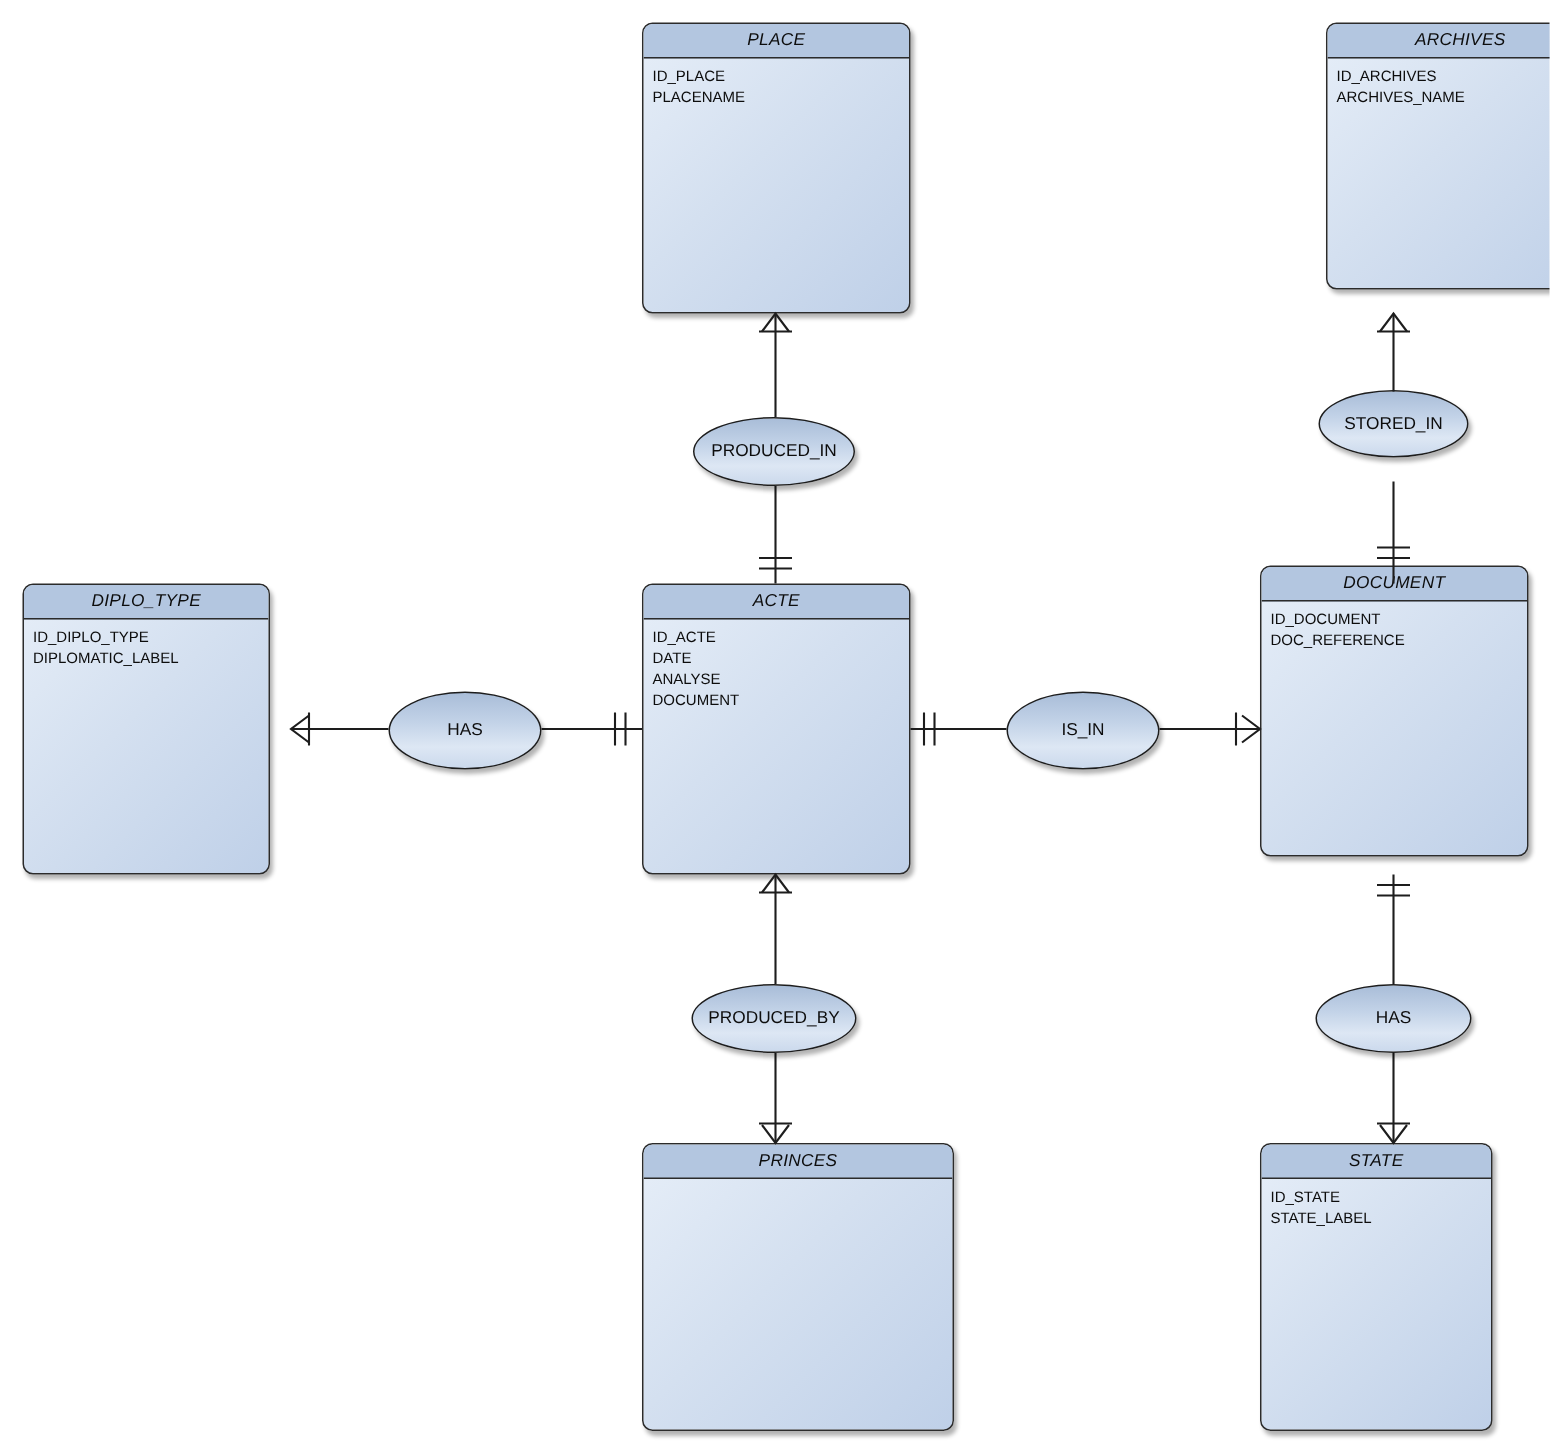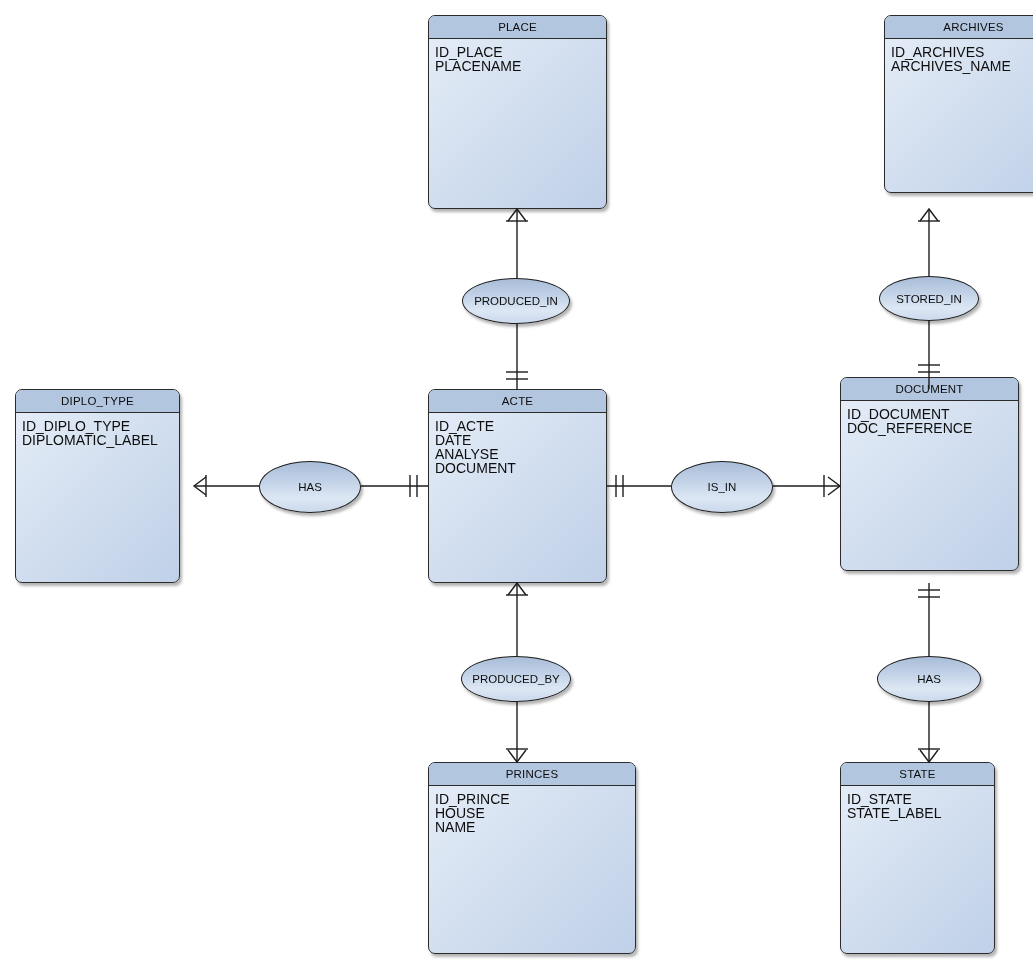--- a/index.html
+++ b/index.html
@@ -35,24 +35,25 @@
   .entity-header {
     height: 22px;
     line-height: 22px;
     text-align: center;
     font-size: 11.5px;
     color: #0d0d0d;
     background: #b3c6e0;
     border-bottom: 1px solid #2b2b2b;
     letter-spacing: 0.2px;
     white-space: nowrap;
+    font-style: italic;
   }
   .entity-attrs {
     padding: 6px 0 0 6px;
-    font-size: 14px;
+    font-size: 10px;
     color: #0d0d0d;
     line-height: 14px;
   }
   .entity-attrs div { white-space: nowrap; }
 
   
   .rel {
     position: absolute;
     box-sizing: border-box;
     border: 1.3px solid #1d1d1d;
@@ -193,38 +194,33 @@
   <div class="entity" style="left:840px; top:377px; width:179px; height:194px;">
     <div class="entity-header">DOCUMENT</div>
     <div class="entity-attrs">
       <div>ID_DOCUMENT</div>
       <div>DOC_REFERENCE</div>
     </div>
   </div>
 
   <div class="entity" style="left:428px; top:762px; width:208px; height:192px;">
     <div class="entity-header">PRINCES</div>
-    <div class="entity-attrs">
-      <div>ID_PRINCE</div>
-      <div>HOUSE</div>
-      <div>NAME</div>
-    </div>
   </div>
 
   <div class="entity" style="left:840px; top:762px; width:155px; height:192px;">
     <div class="entity-header">STATE</div>
     <div class="entity-attrs">
       <div>ID_STATE</div>
       <div>STATE_LABEL</div>
     </div>
   </div>
 
   <div class="rel" style="left:462px; top:278px; width:108px; height:46px;">PRODUCED_IN</div>
 
-  <div class="rel" style="left:879px; top:276px; width:100px; height:45px;">STORED_IN</div>
+  <div class="rel" style="left:879px; top:260px; width:100px; height:45px;">STORED_IN</div>
 
   <div class="rel" style="left:259px; top:461px; width:102px; height:52px;">HAS</div>
 
   <div class="rel" style="left:671px; top:461px; width:102px; height:52px;">IS_IN</div>
 
   <div class="rel" style="left:461px; top:656px; width:110px; height:46px;">PRODUCED_BY</div>
 
   <div class="rel" style="left:877px; top:656px; width:104px; height:46px;">HAS</div>
 
 </div>

